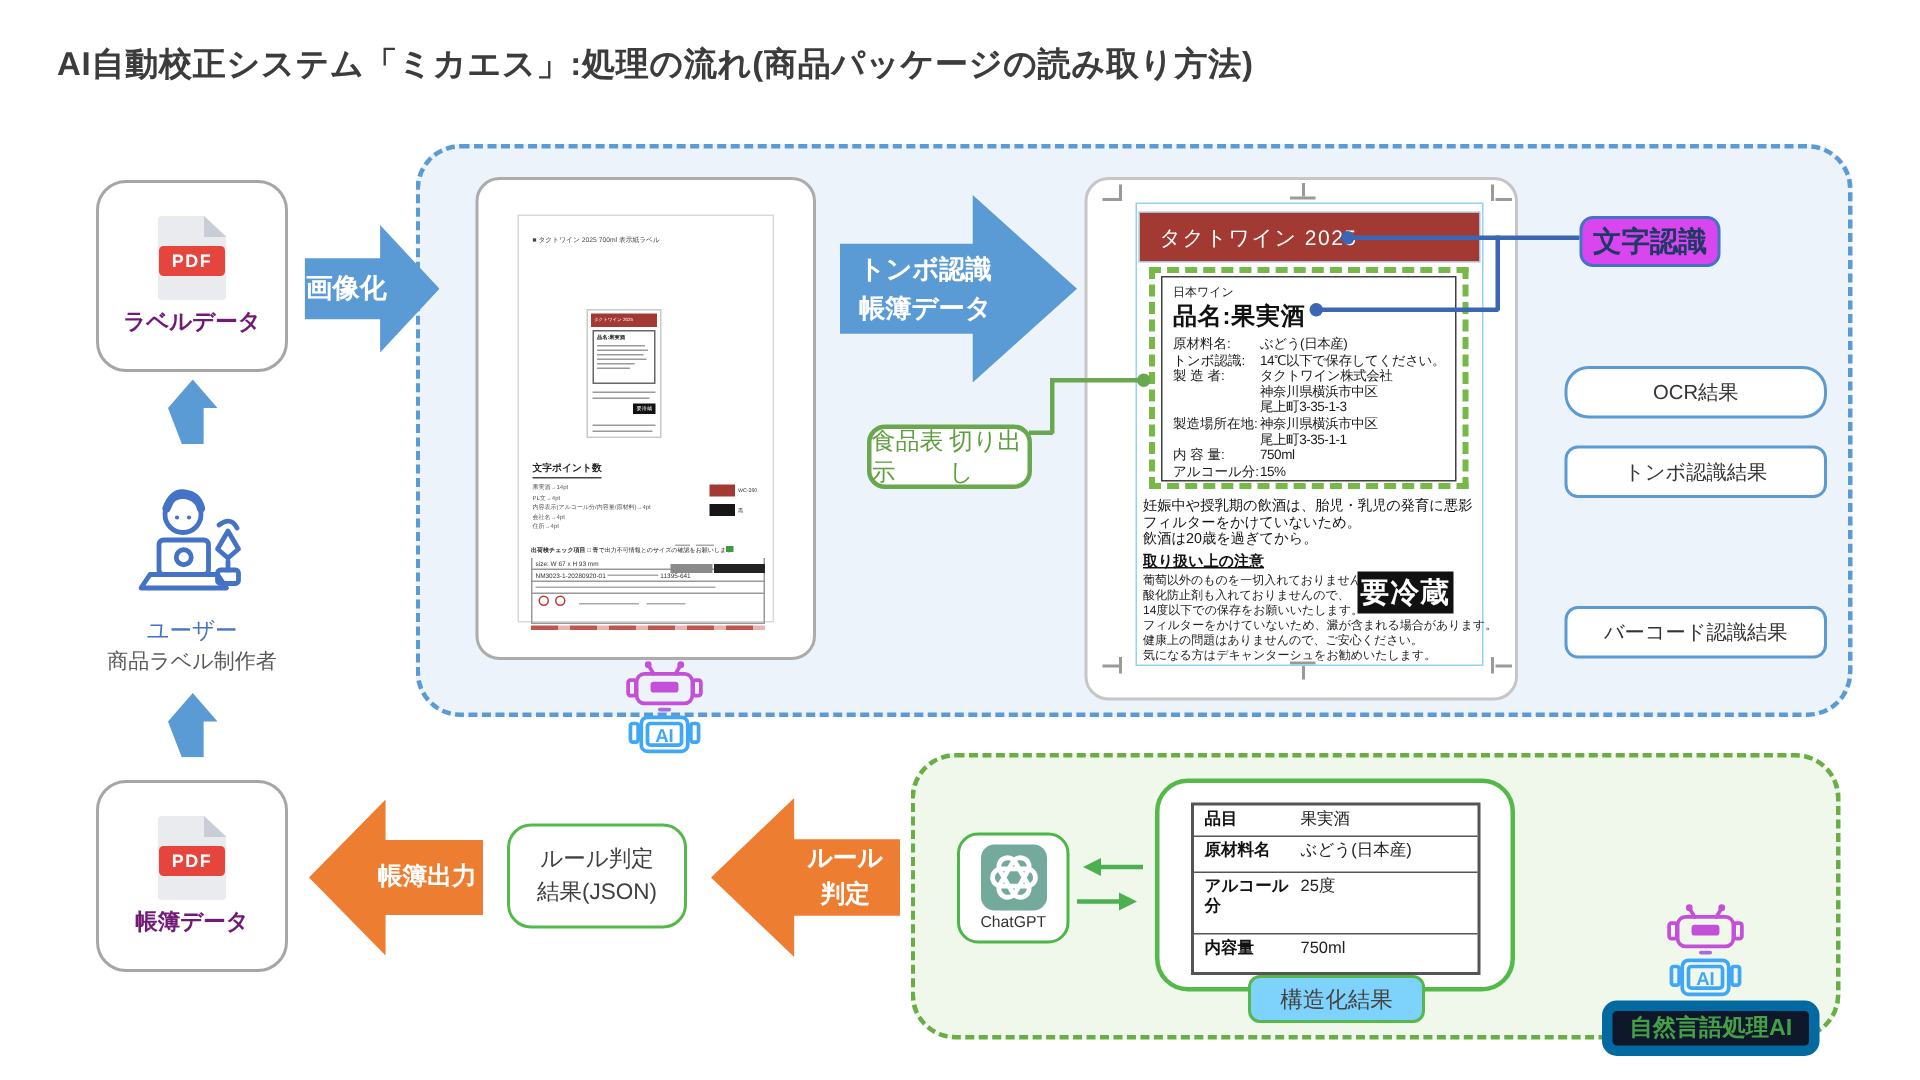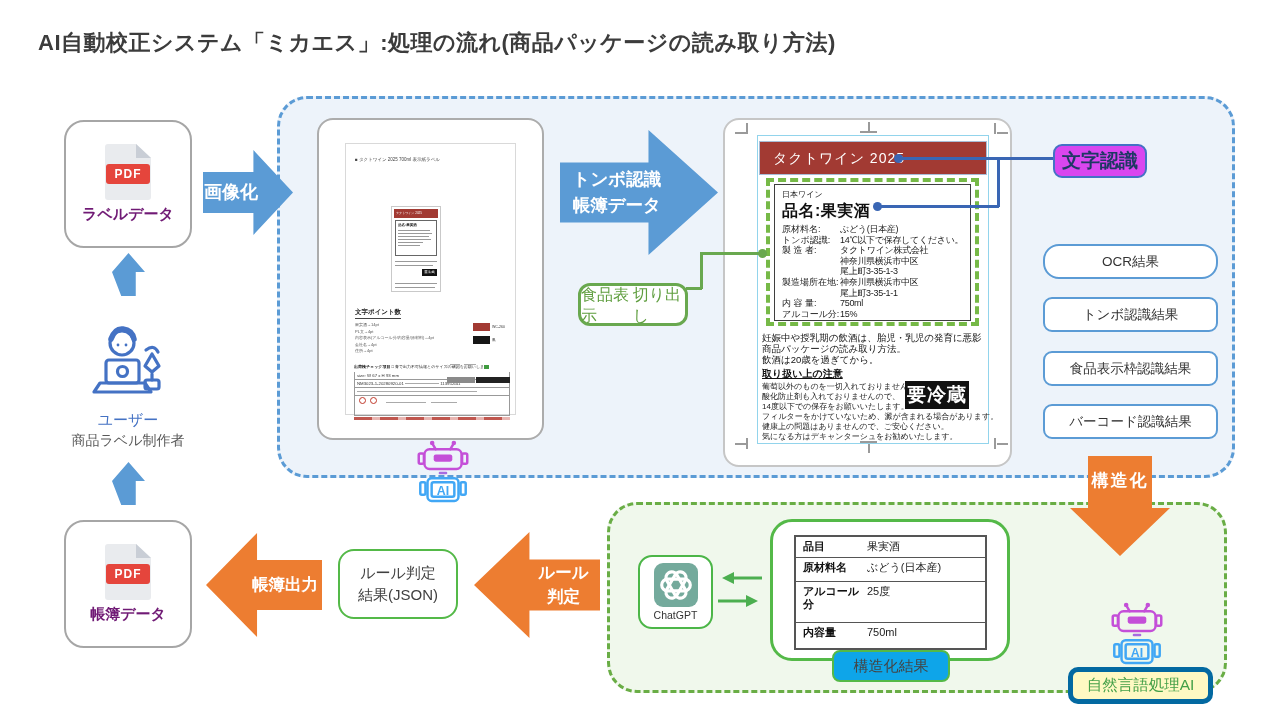--- a/index.html
+++ b/index.html
@@ -71,22 +71,22 @@
   .handling{position:absolute;left:37px;top:247px;font-size:10px;font-weight:bold;color:#111;text-decoration:underline;}
   .caution1{position:absolute;left:37px;top:262px;font-size:8px;color:#222;line-height:10px;white-space:nowrap;}
   .chilled{position:absolute;left:180px;top:261px;width:64px;height:28px;background:#111;color:#fff;font-size:19px;font-weight:bold;display:flex;align-items:center;justify-content:center;letter-spacing:1px;}
   .caution2{position:absolute;left:37px;top:292px;font-size:8px;color:#222;line-height:9.8px;white-space:nowrap;}
 
   
   .ocr-label{position:absolute;left:1053px;top:144px;width:94px;height:34px;border:2.5px solid #4472c4;border-radius:9px;background:#d946ef;display:flex;align-items:center;justify-content:center;font-size:19px;font-weight:bold;color:#1f3864;z-index:4;}
   .res-box{position:absolute;left:1043px;width:175px;height:35px;border:2px solid #5b9bd5;border-radius:9px;background:#fff;display:flex;align-items:center;justify-content:center;font-size:13.5px;color:#333;z-index:4;}
   .food-label{position:absolute;left:578px;top:283px;width:110px;height:43px;border:3px solid #69a84f;border-radius:12px;background:#fff;display:flex;flex-direction:row;align-items:center;justify-content:center;font-size:16px;color:#5f9e3f;line-height:21px;z-index:4;}
   .img-ai{position:absolute;left:295px;top:454px;width:120px;height:38px;border:3px solid #3e9fd9;border-radius:10px;background:#fff;display:flex;align-items:center;justify-content:center;font-size:16px;font-weight:bold;color:#17375e;z-index:5;}
-  .nlp-ai{position:absolute;left:1068px;top:667px;width:145px;height:37px;border:5px solid #0369a1;border-radius:10px;background:#fef9c3;display:flex;align-items:center;justify-content:center;font-size:15.5px;font-weight:normal;color:#44a048;z-index:5;}
-  .struct-label{position:absolute;left:832px;top:650px;width:118px;height:32px;border:2.5px solid #54b948;border-radius:8px;background:#0ea5e9;display:flex;align-items:center;justify-content:center;font-size:15px;color:#444;z-index:5;}
+  .nlp-ai{position:absolute;left:1068px;top:667px;width:145px;height:37px;border:7px solid #0369a1;border-radius:10px;background:#0f172a;display:flex;align-items:center;justify-content:center;font-size:15.5px;font-weight:bold;color:#44a048;z-index:5;}
+  .struct-label{position:absolute;left:832px;top:650px;width:118px;height:32px;border:2.5px solid #54b948;border-radius:8px;background:#7dd3fc;display:flex;align-items:center;justify-content:center;font-size:15px;color:#444;z-index:5;}
   .rule-json{position:absolute;left:338px;top:549px;width:120px;height:70px;border:2.5px solid #54b948;border-radius:16px;background:#fff;display:flex;flex-direction:column;align-items:center;justify-content:center;font-size:15px;color:#404040;line-height:22px;z-index:4;}
 
   
   .ln{position:absolute;z-index:3;}
   .ln.blue{background:#3a66b4;}
   .ln.green{background:#69a84f;}
   .dot{position:absolute;width:9px;height:9px;border-radius:50%;z-index:3;}
   .dot.blue{background:#3a66b4;}
   .dot.green{background:#69a84f;}
 
@@ -155,23 +155,20 @@
     <span class="txt" style="width:62%;">画像化</span>
   </div>
 
   <div class="fat right" style="left:560px;top:130px;width:158px;height:125px;font-size:17.5px;">
     <span style="width:72%;text-align:center;">
       <span class="txt">トンボ認識</span>
       <span class="txt">帳簿データ</span>
     </span>
   </div>
 
-  <div class="fat orange down" style="left:1070px;top:456px;width:100px;height:100px;font-size:17px;align-items:flex-start;justify-content:center;">
-    <span class="txt" style="margin-top:13px;letter-spacing:2px;">構造化</span>
-  </div>
 
   <div class="fat orange left" style="left:474px;top:532px;width:126px;height:106px;font-size:16.5px;justify-content:flex-end;">
     <span style="width:58%;text-align:center;">
       <span class="txt">ルール</span>
       <span class="txt">判定</span>
     </span>
   </div>
 
   <div class="fat orange left" style="left:206px;top:533px;width:116px;height:104px;font-size:16.5px;justify-content:flex-end;">
     <span class="txt" style="width:64%;">帳簿出力</span>
@@ -287,21 +284,21 @@
           <span class="wl-v">750ml</span>
         </div>
       <div class="wl-row">
           <span class="wl-k">アルコール分:</span>
           <span class="wl-v">15%</span>
         </div>
     </div>
 
     <div class="warn">
       <div>妊娠中や授乳期の飲酒は、胎児・乳児の発育に悪影</div>
-      <div>商品パッケージの読み取り方法。</div>
+      <div>フィルターをかけていないため。</div>
       <div>飲酒は20歳を過ぎてから。</div>
     </div>
     <div class="handling">取り扱い上の注意</div>
     <div class="caution1">
       <div>葡萄以外のものを一切入れておりません。</div>
       <div>酸化防止剤も入れておりませんので、</div>
       <div>14度以下での保存をお願いいたします。</div>
     </div>
     <div class="chilled">要冷蔵</div>
     <div class="caution2">
@@ -323,21 +320,20 @@
   <div class="dot green" style="left:758px;top:249px;"></div>
 
   <div class="ocr-label">文字認識</div>
   <div class="food-label">
     <span>食品表示</span>
     <span>切り出し</span>
   </div>
 
   <div class="res-box" style="top:244px;border-radius:16px;">OCR結果</div>
   <div class="res-box" style="top:297px;">トンボ認識結果</div>
-  <div class="res-box" style="top:351px;">食品表示枠認識結果</div>
   <div class="res-box" style="top:404px;">バーコード認識結果</div>
 
 
   <svg class="abs" style="left:416px;top:440px;z-index:5;" width="54" height="64" viewBox="0 0 52 62">
     <g fill="none" stroke="#c44fd8" stroke-width="2.4" stroke-linecap="round">
       <line x1="19" y1="9" x2="16" y2="4"></line>
         <line x1="33" y1="9" x2="36" y2="4"></line>
       <rect x="8" y="9" width="36" height="19" rx="5"></rect>
       <rect x="2.5" y="13" width="5" height="10" rx="1.5"></rect>
       <rect x="44.5" y="13" width="5" height="10" rx="1.5"></rect>

